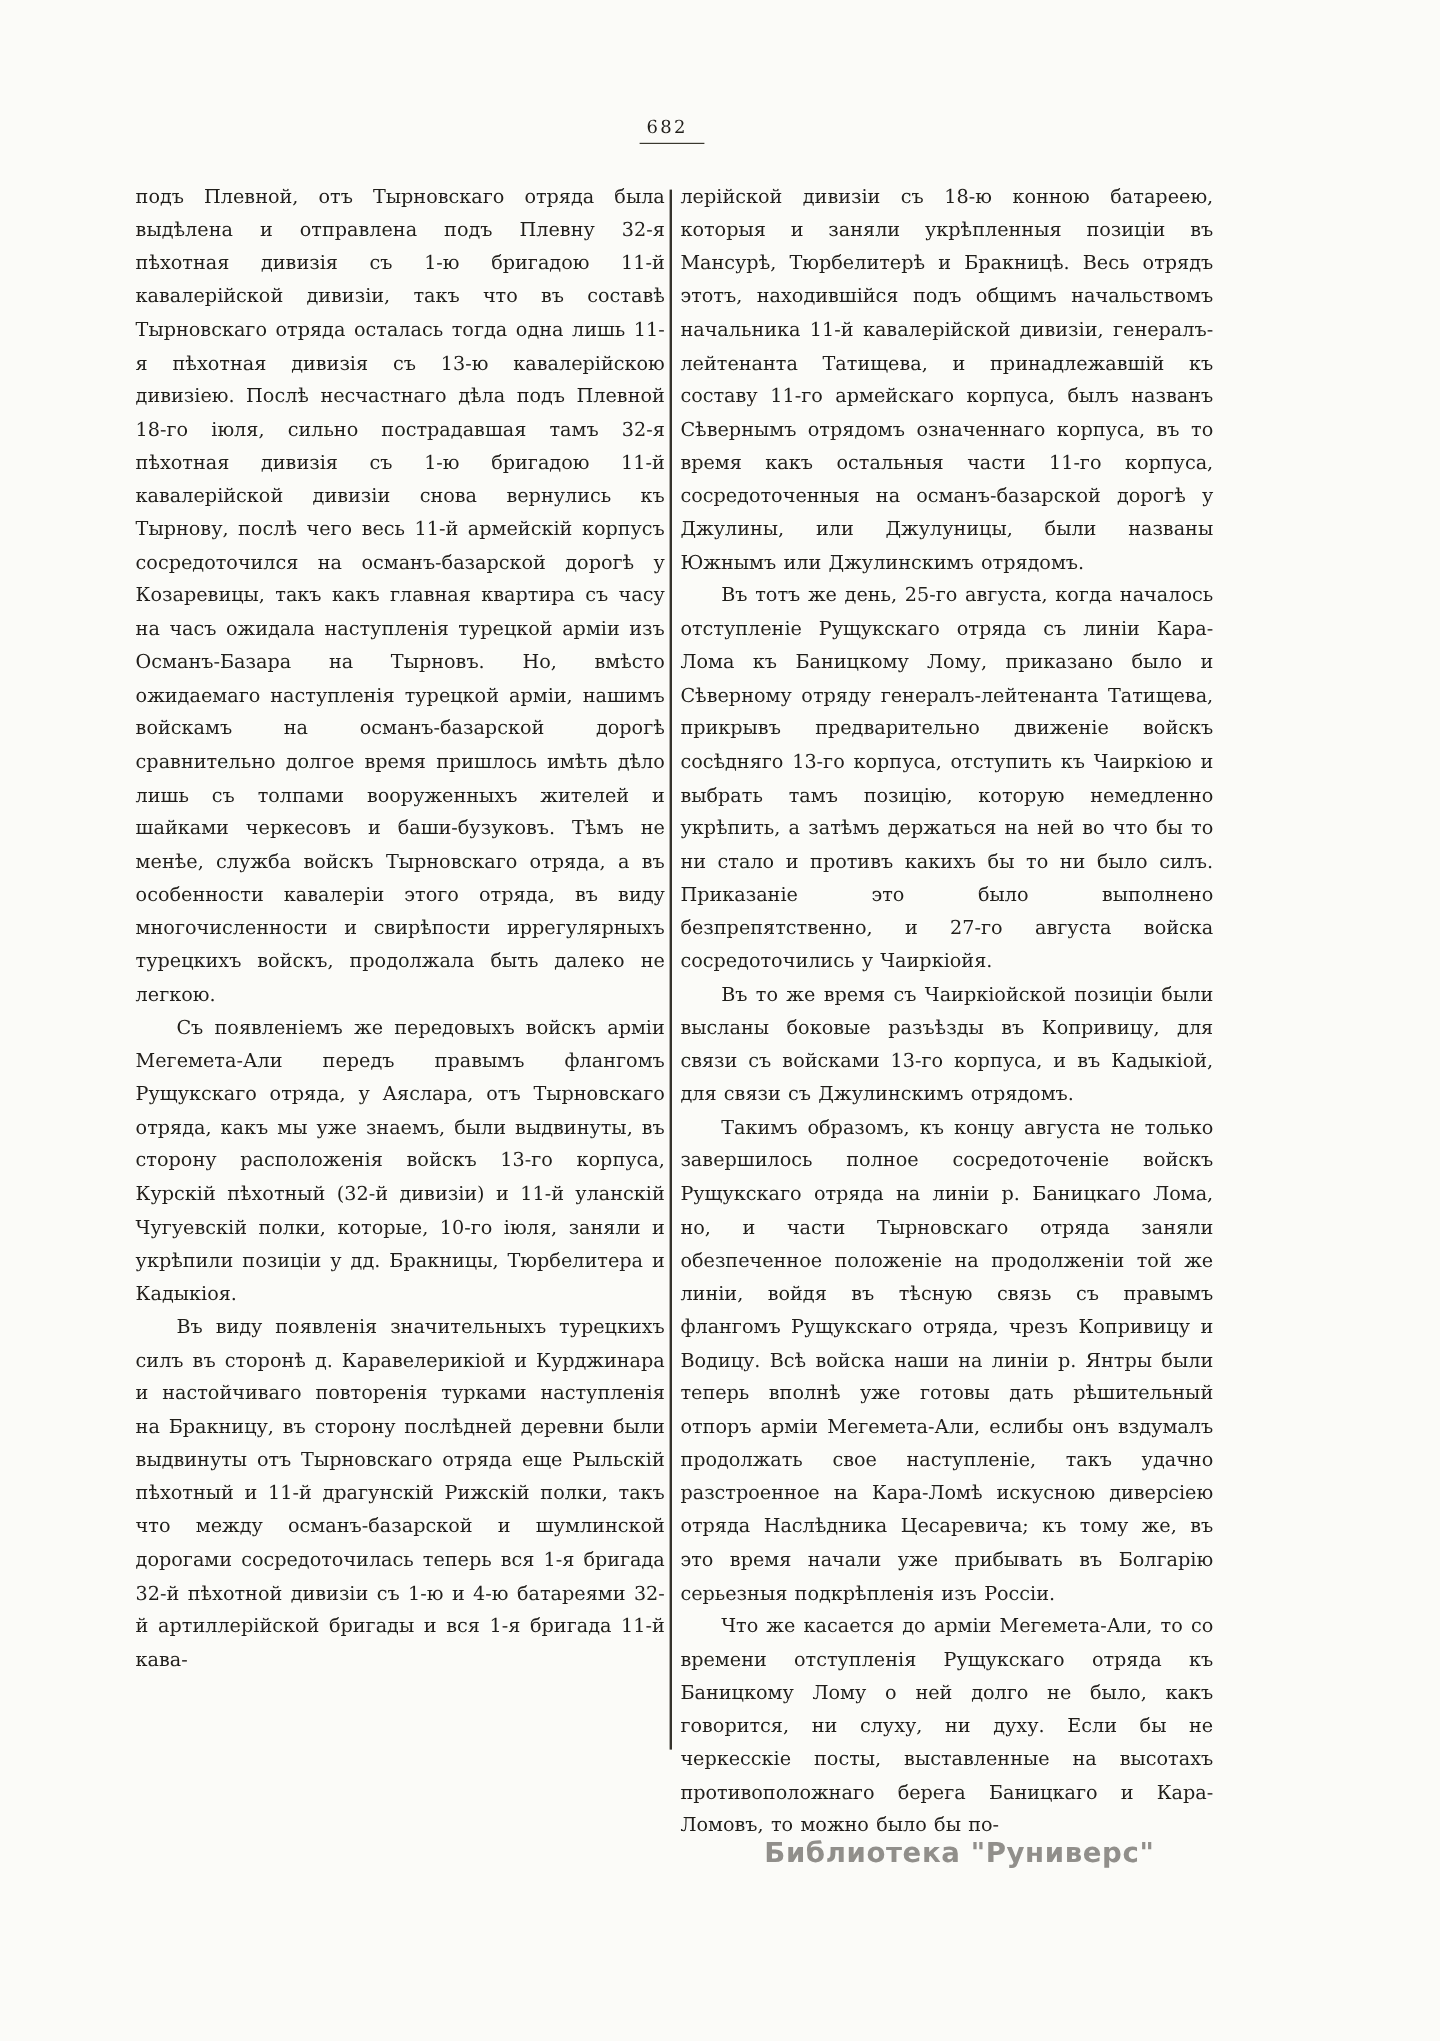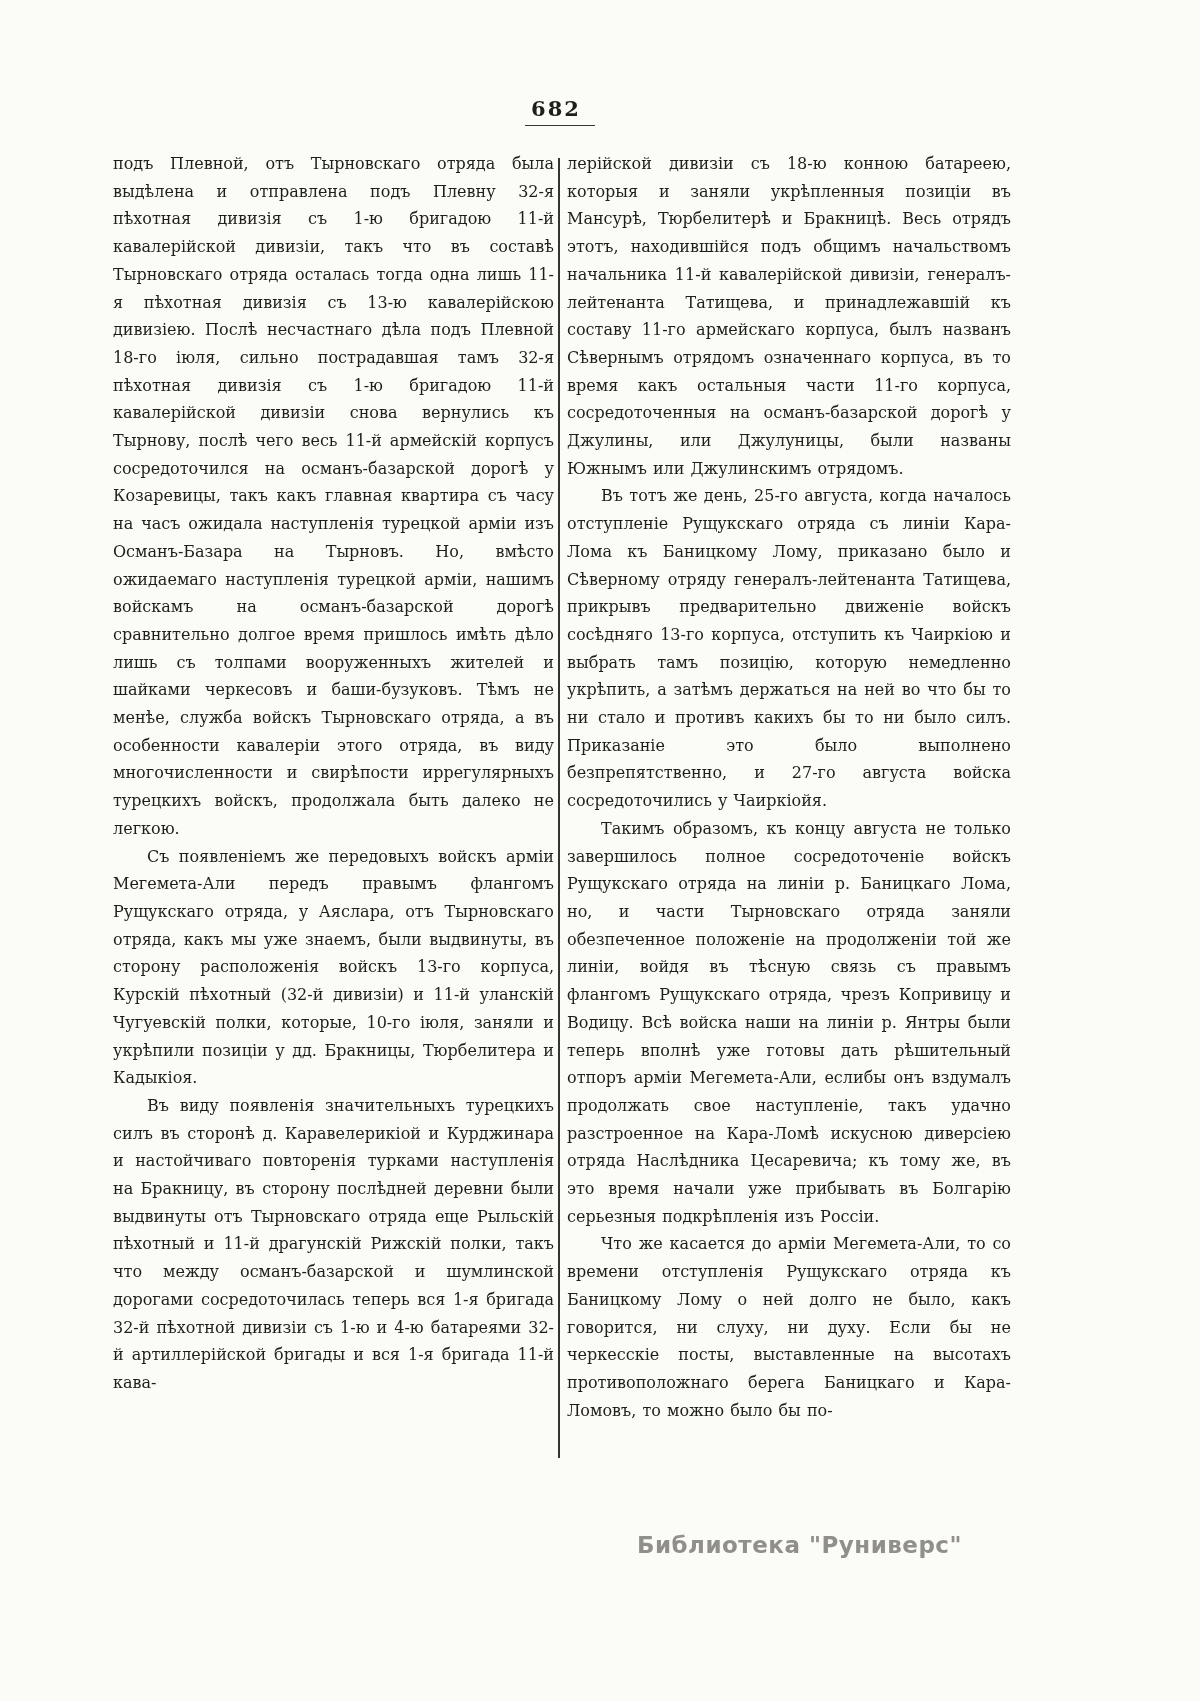--- a/index.html
+++ b/index.html
@@ -17,25 +17,24 @@
   }
   .page-number-wrap {
     position: absolute;
     top: 96px;
     left: 0;
     width: 1120px;
     text-align: center;
   }
   .page-number {
     display: inline-block;
-    font-size: 21px;
+    font-size: 15px;
     letter-spacing: 2px;
     padding: 0 14px 4px 6px;
     border-bottom: 1.5px solid #3a382f;
-    font-weight: bold;
   }
   .column {
     position: absolute;
     top: 150px;
     width: 441px;
   }
   .col-left { left: 113px; }
   .col-right { left: 567px; width: 444px; }
   .column p {
     margin: 0;
@@ -77,17 +76,18 @@
 
 <div class="column col-left">
   <p>подъ Плевной, отъ Тырновскаго отряда была выдѣлена и отправлена подъ Плевну 32-я пѣхотная дивизія съ 1-ю бригадою 11-й кавалерійской дивизіи, такъ что въ составѣ Тырновскаго отряда осталась тогда одна лишь 11-я пѣхотная дивизія съ 13-ю кавалерійскою дивизіею. Послѣ несчастнаго дѣла подъ Плевной 18-го іюля, сильно пострадавшая тамъ 32-я пѣхотная дивизія съ 1-ю бригадою 11-й кавалерійской дивизіи снова вернулись къ Тырнову, послѣ чего весь 11-й армейскій корпусъ сосредоточился на османъ-базарской дорогѣ у Козаревицы, такъ какъ главная квартира съ часу на часъ ожидала наступленія турецкой арміи изъ Османъ-Базара на Тырновъ. Но, вмѣсто ожидаемаго наступленія турецкой арміи, нашимъ войскамъ на османъ-базарской дорогѣ сравнительно долгое время пришлось имѣть дѣло лишь съ толпами вооруженныхъ жителей и шайками черкесовъ и баши-бузуковъ. Тѣмъ не менѣе, служба войскъ Тырновскаго отряда, а въ особенности кавалеріи этого отряда, въ виду многочисленности и свирѣпости иррегулярныхъ турецкихъ войскъ, продолжала быть далеко не легкою.</p>
   <p class="indent">Съ появленіемъ же передовыхъ войскъ арміи Мегемета-Али передъ правымъ флангомъ Рущукскаго отряда, у Аяслара, отъ Тырновскаго отряда, какъ мы уже знаемъ, были выдвинуты, въ сторону расположенія войскъ 13-го корпуса, Курскій пѣхотный (32-й дивизіи) и 11-й уланскій Чугуевскій полки, которые, 10-го іюля, заняли и укрѣпили позиціи у дд. Бракницы, Тюрбелитера и Кадыкіоя.</p>
   <p class="indent">Въ виду появленія значительныхъ турецкихъ силъ въ сторонѣ д. Каравелерикіой и Курджинара и настойчиваго повторенія турками наступленія на Бракницу, въ сторону послѣдней деревни были выдвинуты отъ Тырновскаго отряда еще Рыльскій пѣхотный и 11-й драгунскій Рижскій полки, такъ что между османъ-базарской и шумлинской дорогами сосредоточилась теперь вся 1-я бригада 32-й пѣхотной дивизіи съ 1-ю и 4-ю батареями 32-й артиллерійской бригады и вся 1-я бригада 11-й кава-</p>
 </div>
 
 <div class="column col-right">
   <p>лерійской дивизіи съ 18-ю конною батареею, которыя и заняли укрѣпленныя позиціи въ Мансурѣ, Тюрбелитерѣ и Бракницѣ. Весь отрядъ этотъ, находившійся подъ общимъ начальствомъ начальника 11-й кавалерійской дивизіи, генералъ-лейтенанта Татищева, и принадлежавшій къ составу 11-го армейскаго корпуса, былъ названъ Сѣвернымъ отрядомъ означеннаго корпуса, въ то время какъ остальныя части 11-го корпуса, сосредоточенныя на османъ-базарской дорогѣ у Джулины, или Джулуницы, были названы Южнымъ или Джулинскимъ отрядомъ.</p>
   <p class="indent">Въ тотъ же день, 25-го августа, когда началось отступленіе Рущукскаго отряда съ линіи Кара-Лома къ Баницкому Лому, приказано было и Сѣверному отряду генералъ-лейтенанта Татищева, прикрывъ предварительно движеніе войскъ сосѣдняго 13-го корпуса, отступить къ Чаиркіою и выбрать тамъ позицію, которую немедленно укрѣпить, а затѣмъ держаться на ней во что бы то ни стало и противъ какихъ бы то ни было силъ. Приказаніе это было выполнено безпрепятственно, и 27-го августа войска сосредоточились у Чаиркіойя.</p>
+  <p class="indent">Въ то же время съ Чаиркіойской позиціи были высланы боковые разъѣзды въ Копривицу, для связи съ войсками 13-го корпуса, и въ Кадыкіой, для связи съ Джулинскимъ отрядомъ.</p>
   <p class="indent">Такимъ образомъ, къ концу августа не только завершилось полное сосредоточеніе войскъ Рущукскаго отряда на линіи р. Баницкаго Лома, но, и части Тырновскаго отряда заняли обезпеченное положеніе на продолженіи той же линіи, войдя въ тѣсную связь съ правымъ флангомъ Рущукскаго отряда, чрезъ Копривицу и Водицу. Всѣ войска наши на линіи р. Янтры были теперь вполнѣ уже готовы дать рѣшительный отпоръ арміи Мегемета-Али, еслибы онъ вздумалъ продолжать свое наступленіе, такъ удачно разстроенное на Кара-Ломѣ искусною диверсіею отряда Наслѣдника Цесаревича; къ тому же, въ это время начали уже прибывать въ Болгарію серьезныя подкрѣпленія изъ Россіи.</p>
   <p class="indent">Что же касается до арміи Мегемета-Али, то со времени отступленія Рущукскаго отряда къ Баницкому Лому о ней долго не было, какъ говорится, ни слуху, ни духу. Если бы не черкесскіе посты, выставленные на высотахъ противоположнаго берега Баницкаго и Кара-Ломовъ, то можно было бы по-</p>
 </div>
 
 <div class="watermark">Библиотека "Руниверс"</div>
 
 </body></html>

